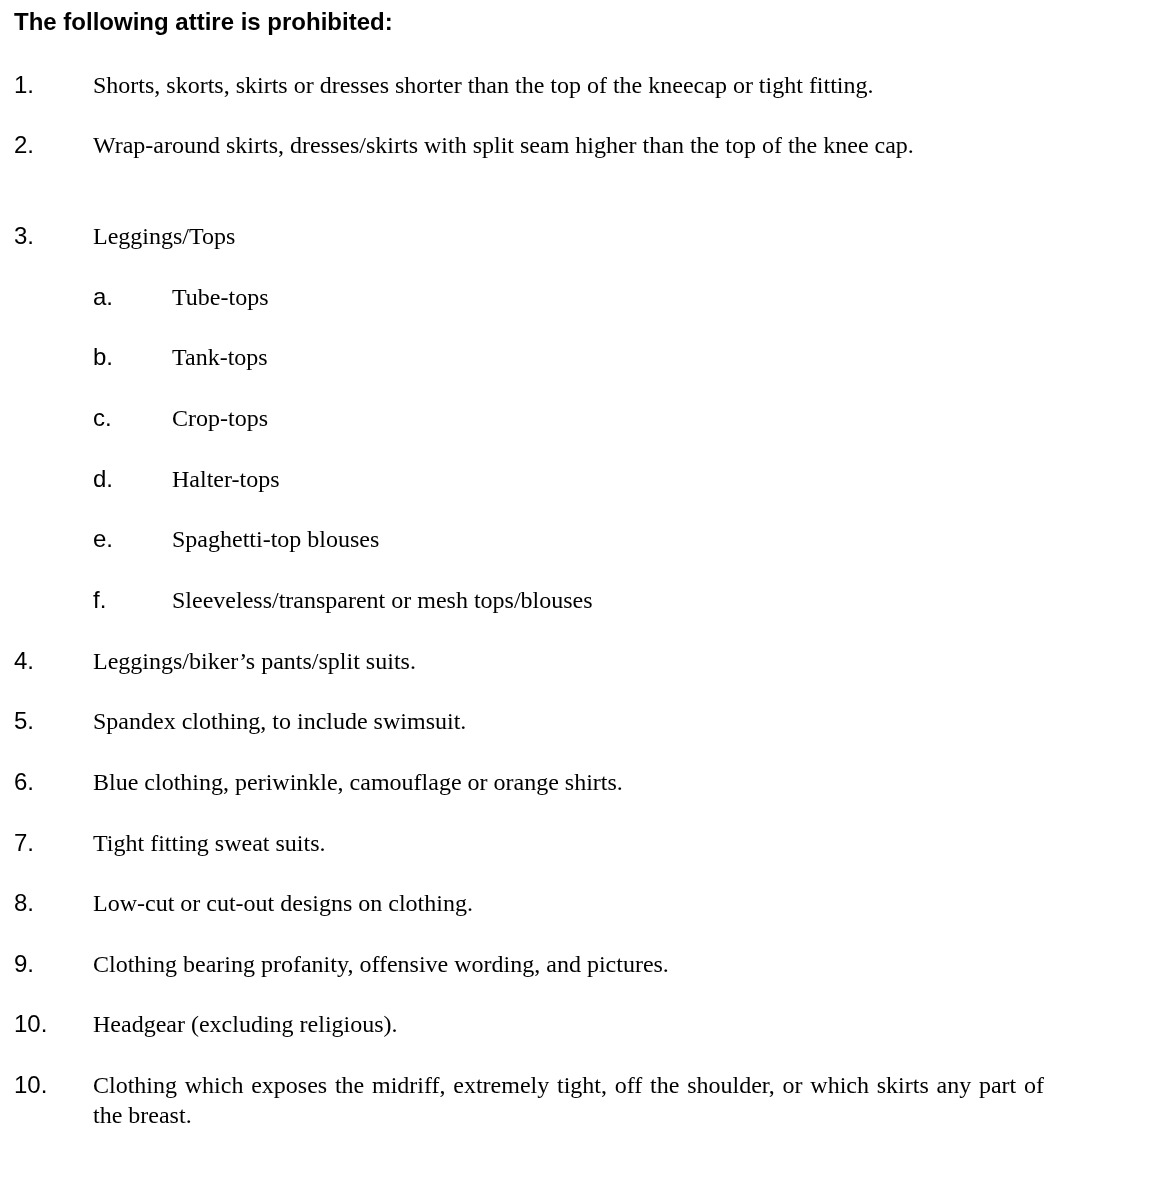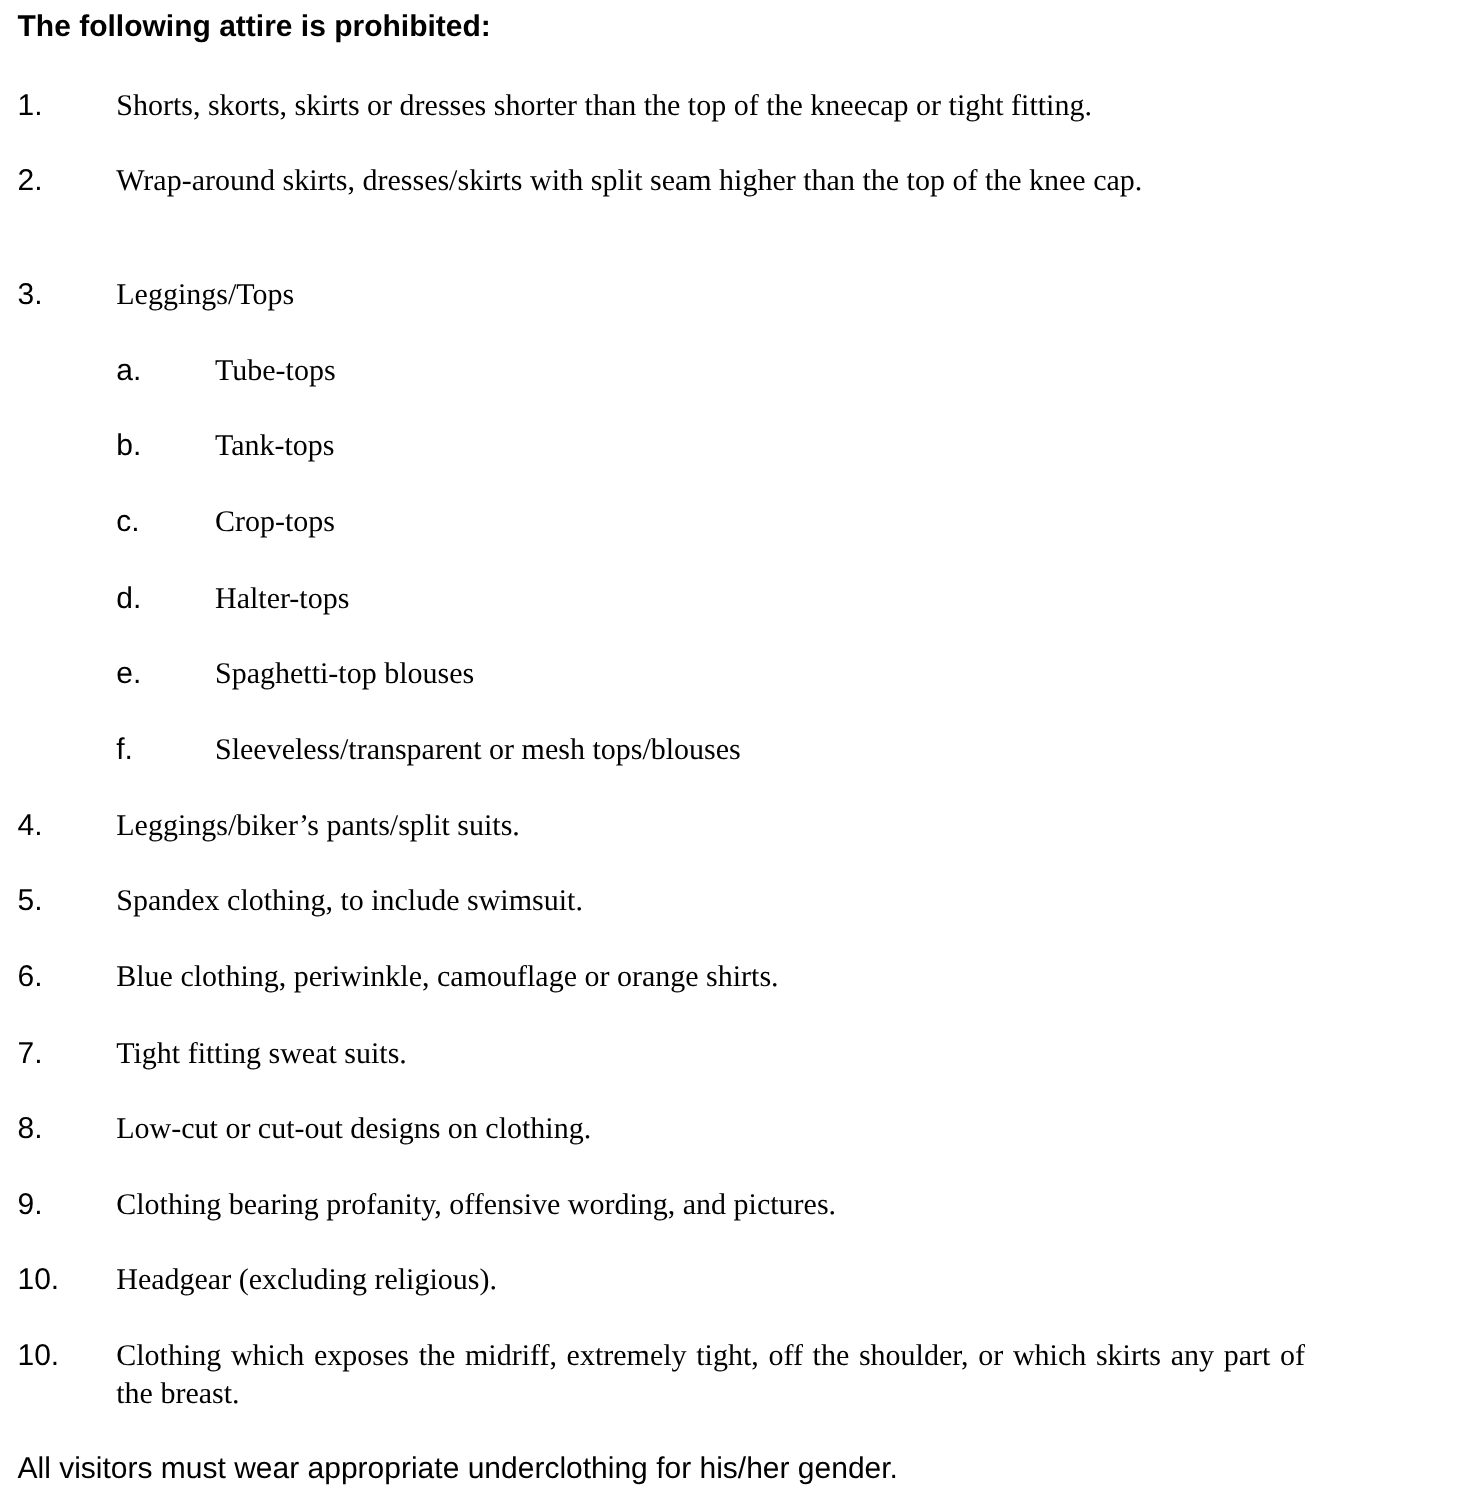--- a/index.html
+++ b/index.html
@@ -157,15 +157,14 @@
   <div class="item" style="top:1009px;">
     <span class="num">10.</span>
     <span class="text">Headgear (excluding religious).</span>
   </div>
 
   <div class="item" style="top:1070px;">
     <span class="num">10.</span>
     <span class="text justify">Clothing which exposes the midriff, extremely tight, off the shoulder, or which skirts any part of the breast.</span>
   </div>
 
-  <div class="footer">All visitors must wear appropriate underclothing for his/her gender.</div>
 
 </div>
 
 </body></html>

